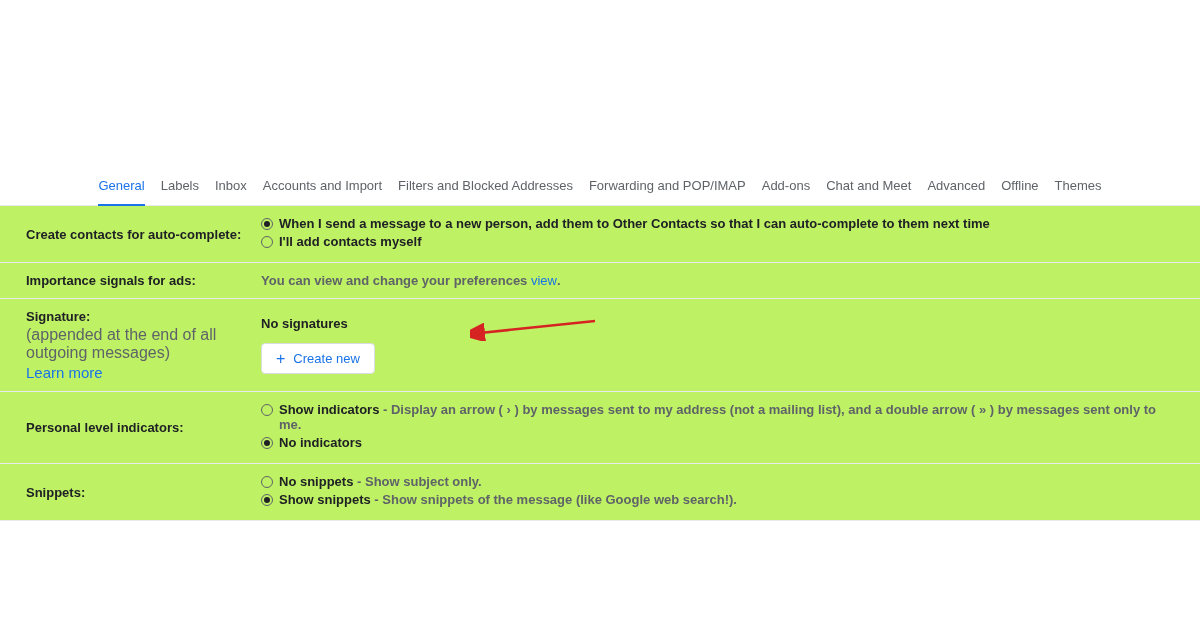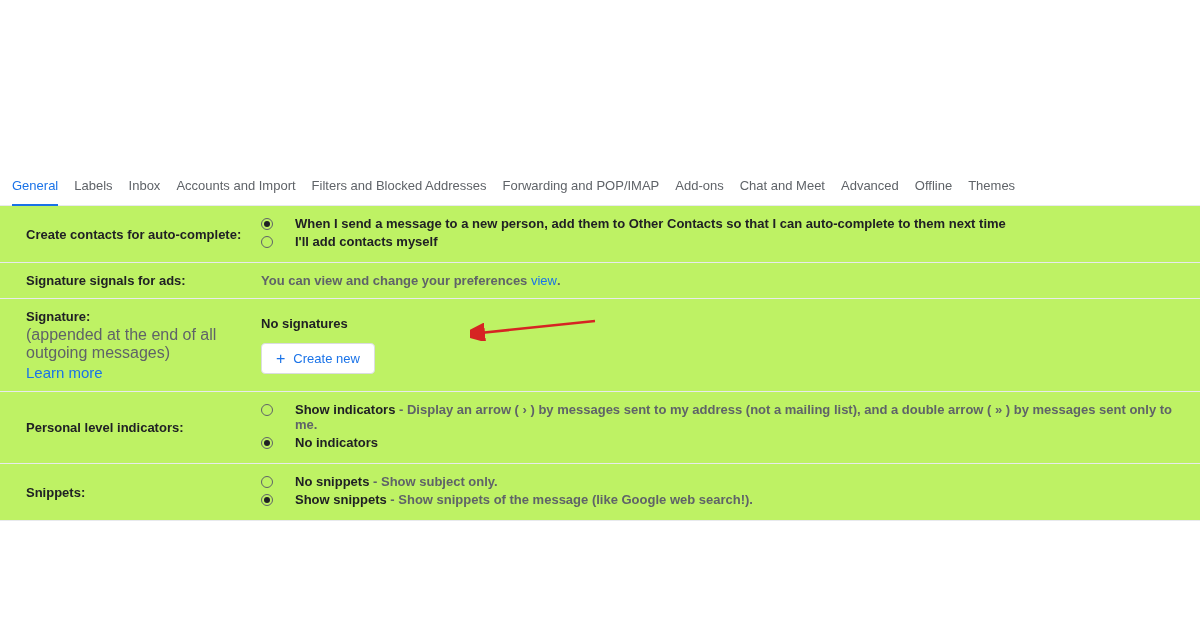--- a/index.html
+++ b/index.html
@@ -9,22 +9,23 @@
     color: #202124;
     background: #fff;
     width: 1200px;
     height: 630px;
     overflow: hidden;
   }
   .page { padding-top: 178px; }
   .tabs {
     display: flex;
     gap: 16px;
-    padding: 0 18px 6px 12px;
+    padding: 0 18px 6px 18px;
     border-bottom: 1px solid #e8eaed;
+    justify-content: center;
   }
   .tab {
     color: #5f6368;
     cursor: pointer;
     padding-bottom: 6px;
     font-size: 13px;
   }
   .tab.active {
     color: #1a73e8;
     border-bottom: 2px solid #1a73e8;
@@ -59,21 +60,21 @@
     margin-top: 2px;
     cursor: pointer;
   }
   .section-body {
     flex: 1;
     color: #5f6368;
   }
   .radio-row {
     display: flex;
     align-items: flex-start;
-    gap: 22px;
+    gap: 6px;
     margin-bottom: 3px;
   }
   .radio {
     width: 12px;
     height: 12px;
     border: 1.5px solid #5f6368;
     border-radius: 50%;
     display: inline-flex;
     align-items: center;
     justify-content: center;
@@ -136,21 +137,21 @@
         <span class="bold">When I send a message to a new person, add them to Other Contacts so that I can auto-complete to them next time</span>
       </div>
       <div class="radio-row">
         <span class="radio"></span>
         <span class="bold">I'll add contacts myself</span>
       </div>
     </div>
   </div>
 
   <div class="section">
-    <div class="section-label">Signature signals for ads:</div>
+    <div class="section-label">Importance signals for ads:</div>
     <div class="section-body">
       <span class="normal">You can view and change your preferences </span><span class="inline-link">view</span><span class="normal">.</span>
     </div>
   </div>
 
   <div class="section" style="position:relative;">
     <div class="section-label">
       <span>Signature:</span>
       <span class="sub">(appended at the end of all outgoing messages)</span>
       <span class="link">Learn more</span>

